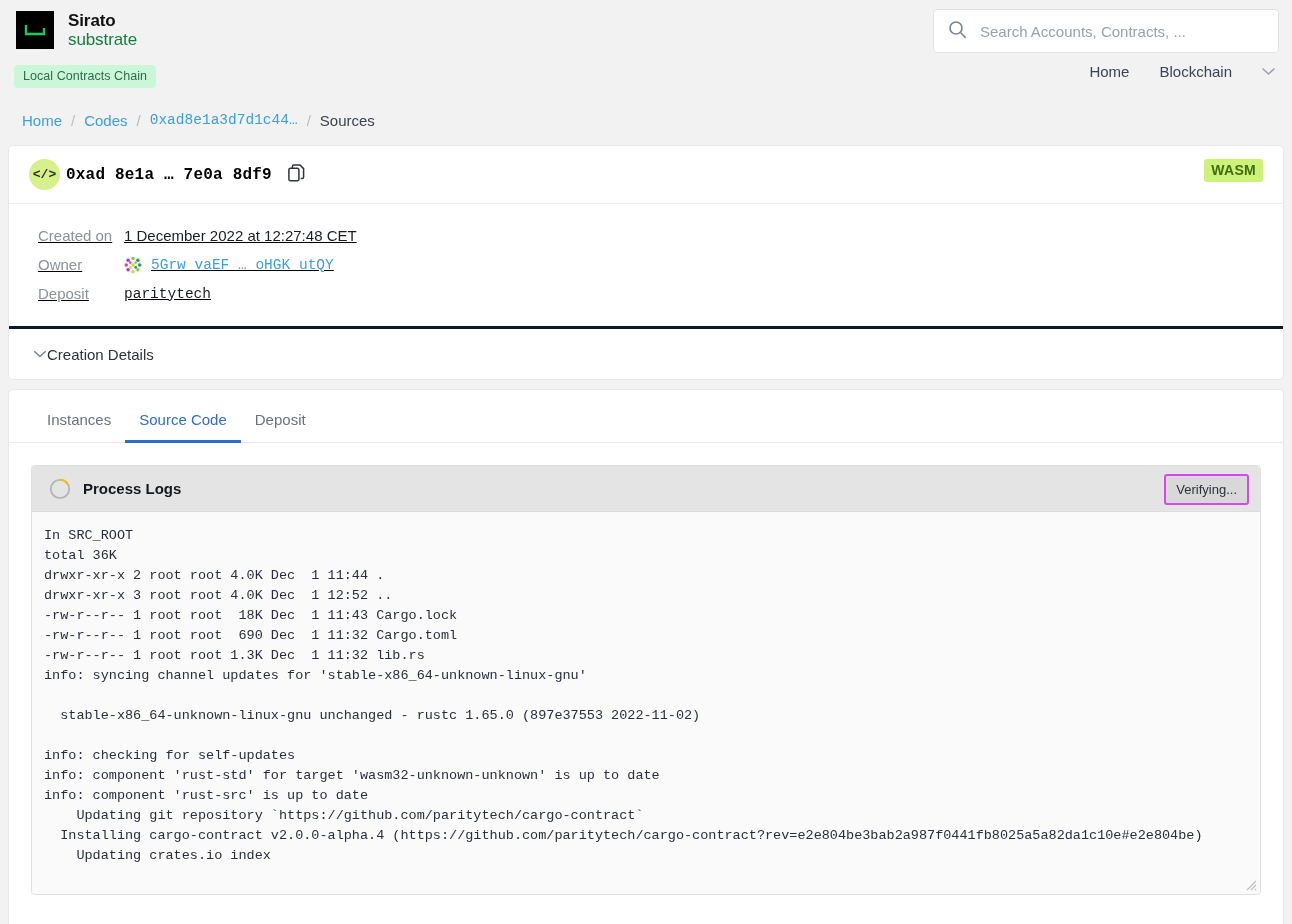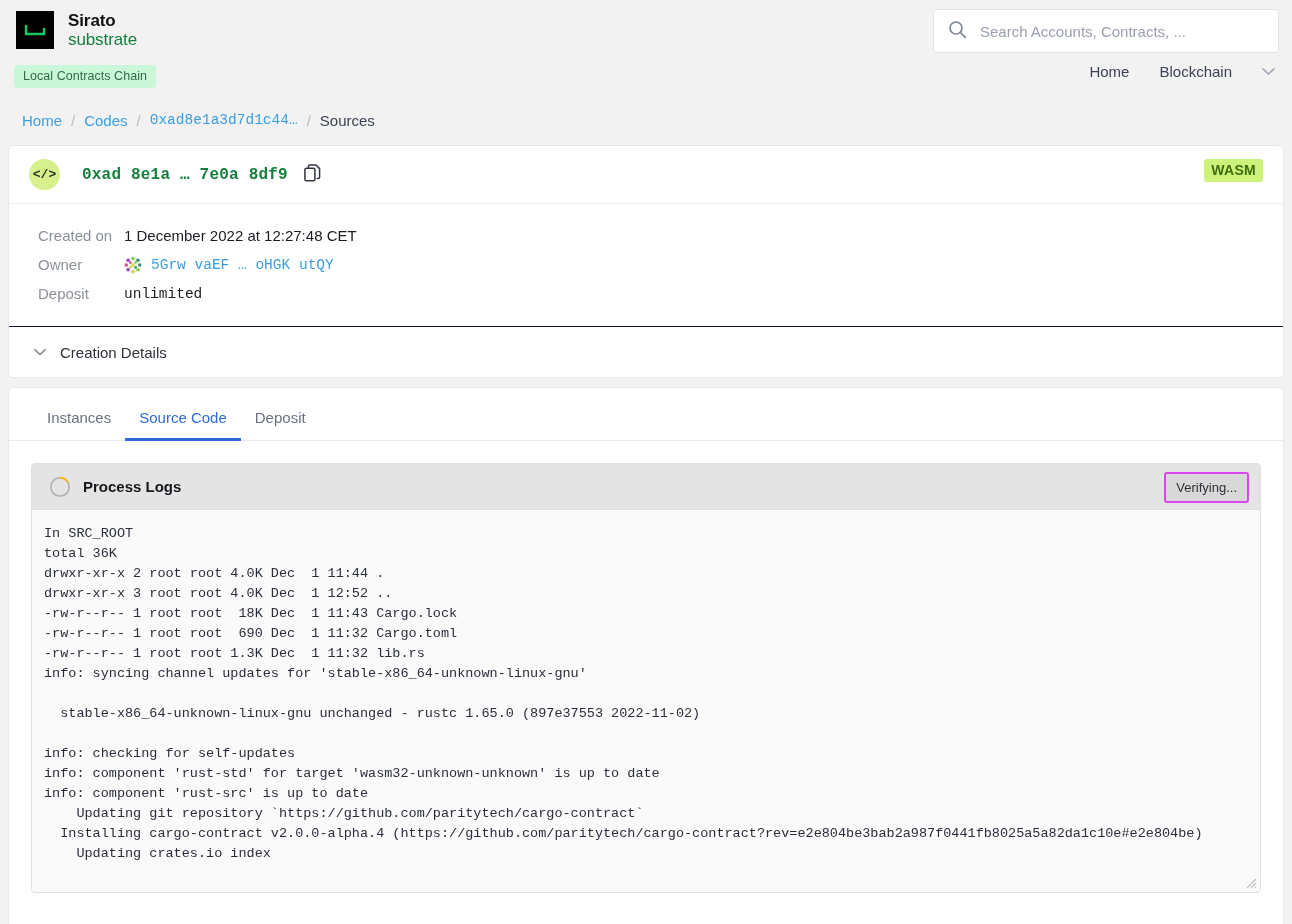--- a/index.html
+++ b/index.html
@@ -91,39 +91,40 @@
     border-bottom: 1px solid #eeeeef;
   }
   .code-avatar {
     width: 31px; height: 31px; border-radius: 50%;
     background: #d6f08b; color: #2a2f1a;
     display: flex; align-items: center; justify-content: center;
     font-family: "Liberation Mono", monospace; font-size: 13px; font-weight: bold;
     flex: 0 0 auto;
   }
   .code-hash {
-    margin-left: 22px;
+    margin-left: 6px;
     font-family: "Liberation Mono", monospace; font-weight: bold;
-    font-size: 16px; color: #15803d; letter-spacing: 0.2px;
+    font-size: 16px; color: #000000; letter-spacing: 0.2px;
   }
   .copy-btn {
     margin-left: 13px; width: 24px; height: 24px;
     display: flex; align-items: center; justify-content: center;
     background: transparent; border: 0; cursor: pointer; padding: 0;
   }
   .wasm-badge {
     position: absolute; right: 20px; top: 13px;
     background: #ccf279; color: #406b10;
     font-size: 14px; font-weight: bold;
     padding: 3px 7px 4px 7px; border-radius: 3px; letter-spacing: 0.3px;
   }
 
   .meta {
     padding: 17px 0 18px 0;
-    border-bottom: 1px solid #0f172a;
+    border-bottom: 3px solid #0f172a;
+    text-decoration: underline;
   }
   .meta-row {
     display: flex; align-items: center;
     min-height: 29px;
   }
   .meta-label {
     width: 115px; padding-left: 29px;
     font-size: 15px; color: #8b9099;
   }
   .meta-value {
@@ -132,21 +133,21 @@
   }
   .meta-value.mono { font-family: "Liberation Mono", monospace; font-size: 14.5px; }
   .identicon { width: 18px; height: 18px; margin-right: 9px; flex: 0 0 auto; }
   .owner-link {
     font-family: "Liberation Mono", monospace; font-size: 14.5px;
     color: #3c9ee0; text-decoration: none;
   }
 
   .creation-details {
     height: 50px; display: flex; align-items: center;
-    padding-left: 24px; gap: 13px;
+    padding-left: 24px; 
     cursor: pointer;
   }
   .creation-details .lbl { font-size: 15px; color: #2c3038; }
 
   
   .card-tabs { margin-top: 9px; border-radius: 5px; }
   .tabs {
     display: flex; align-items: flex-end;
     padding: 0 0 0 24px;
     border-bottom: 1px solid #e9e9eb;
@@ -302,21 +303,21 @@
               <circle cx="6.3" cy="11.4" r="1.3" fill="#cfd83f"></circle>
               <circle cx="11.7" cy="11.4" r="1.3" fill="#2f8f6f"></circle>
             </svg>
           </span>
           <a href="#" class="owner-link">5Grw vaEF … oHGK utQY</a>
         </span>
       </div>
 
       <div class="meta-row">
         <span class="meta-label">Deposit</span>
-        <span class="meta-value mono">unlimited</span>
+        <span class="meta-value mono">paritytech</span>
       </div>
     </div>
 
     <div class="creation-details">
       <span>
         <svg width="14" height="9" viewBox="0 0 14 9" aria-hidden="true">
           <path d="M1.3 1.3 L7 6.6 L12.7 1.3" fill="none" stroke="#7c828f" stroke-width="1.5"></path>
         </svg>
       </span>
       <span class="lbl">Creation Details</span>

